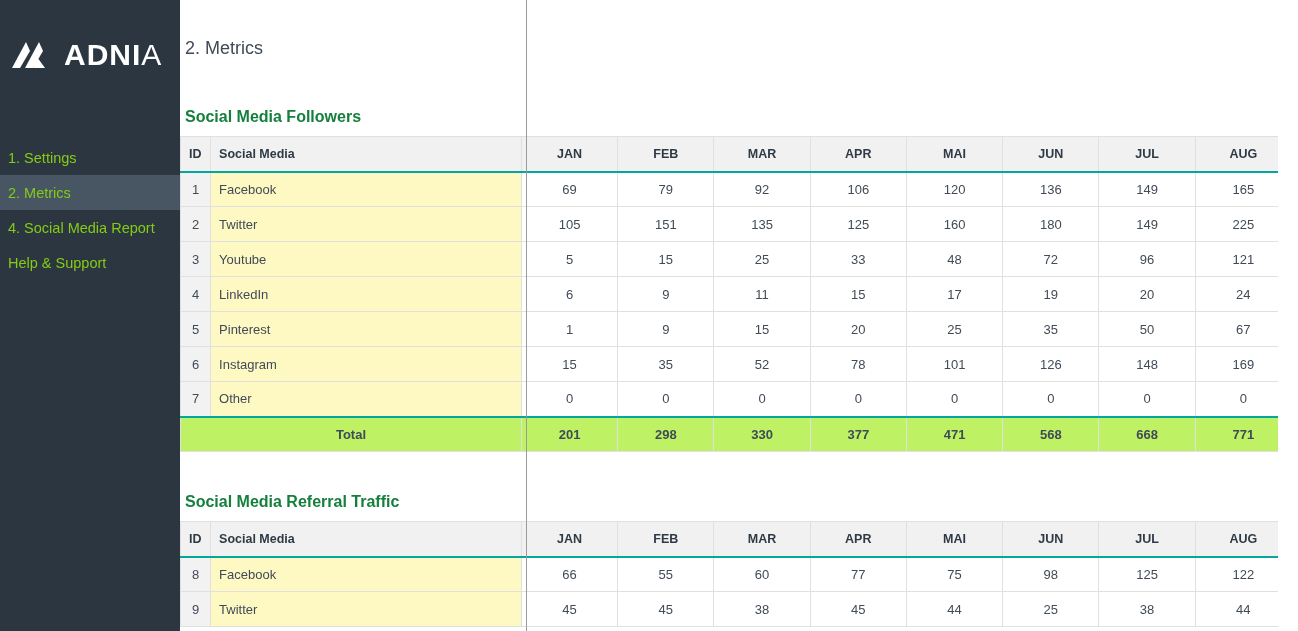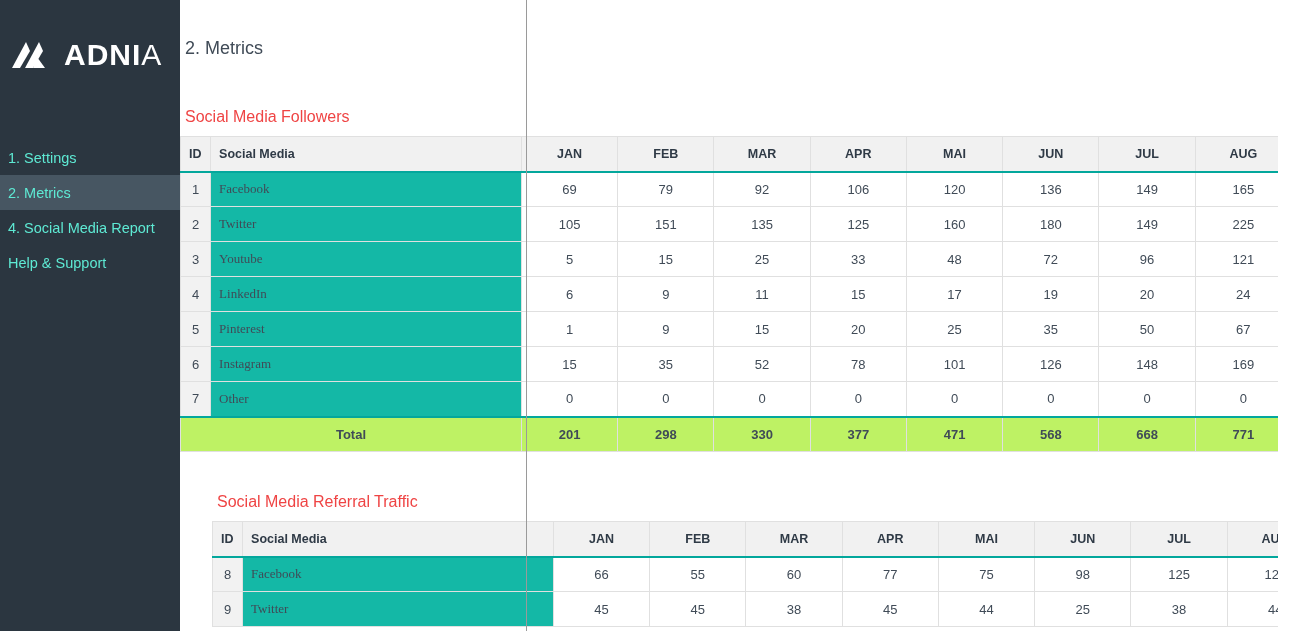--- a/index.html
+++ b/index.html
@@ -47,21 +47,21 @@
   #brand-text .solid { color: #ffffff; font-weight: bold; }
   #brand-text .light { color: #ffffff; font-weight: 300; }
 
   #nav { margin-top: 30px; }
 
   .nav-item {
     height: 35px;
     display: flex;
     align-items: center;
     padding-left: 8px;
-    color: #5eead4;
+    color: #84cc16;
     font-size: 14.5px;
     white-space: nowrap;
     cursor: pointer;
   }
   .nav-item.active { background: #475662; }
 
   
   #main {
     position: relative;
     flex: 1;
@@ -90,26 +90,26 @@
     font-weight: 400;
     white-space: nowrap;
   }
 
   .section {
     position: absolute;
     left: 0;
     width: 1118px;
   }
   #section-followers { top: 108px; }
-  #section-referral  { top: 493px; padding-left: 32px; }
+  #section-referral  { top: 493px; }
 
   .section-title {
     font-size: 16px;
-    color: #ef4444;
-    font-weight: 400;
+    color: #15803d;
+    font-weight: 700;
     padding-left: 5px;
     margin-bottom: 10px;
     white-space: nowrap;
   }
 
   table.grid {
     border-collapse: collapse;
     table-layout: fixed;
     width: 1112px;
     font-size: 13px;
@@ -143,21 +143,21 @@
   thead th.h-name { text-align: left;   padding-left: 8px; }
   thead th.h-mon  { text-align: center; }
 
   
   tbody td.cell-id {
     background: #f2f2f2;
     text-align: center;
     padding: 0;
     color: #404b57;
   }
-  tbody td.cell-name { text-align: left; background: #14b8a6; font-family: Liberation Serif, serif; }
+  tbody td.cell-name { text-align: left; background: #fef9c3; }
   tbody td.cell-val  { text-align: center; background: #ffffff; }
 
   
   tr.total-row td {
     background: #bef264;
     font-weight: bold;
     border-top: 2px solid #03a79c;
   }
   tr.total-row td.total-label { text-align: center; }
   tr.total-row td.total-val   { text-align: center; }

